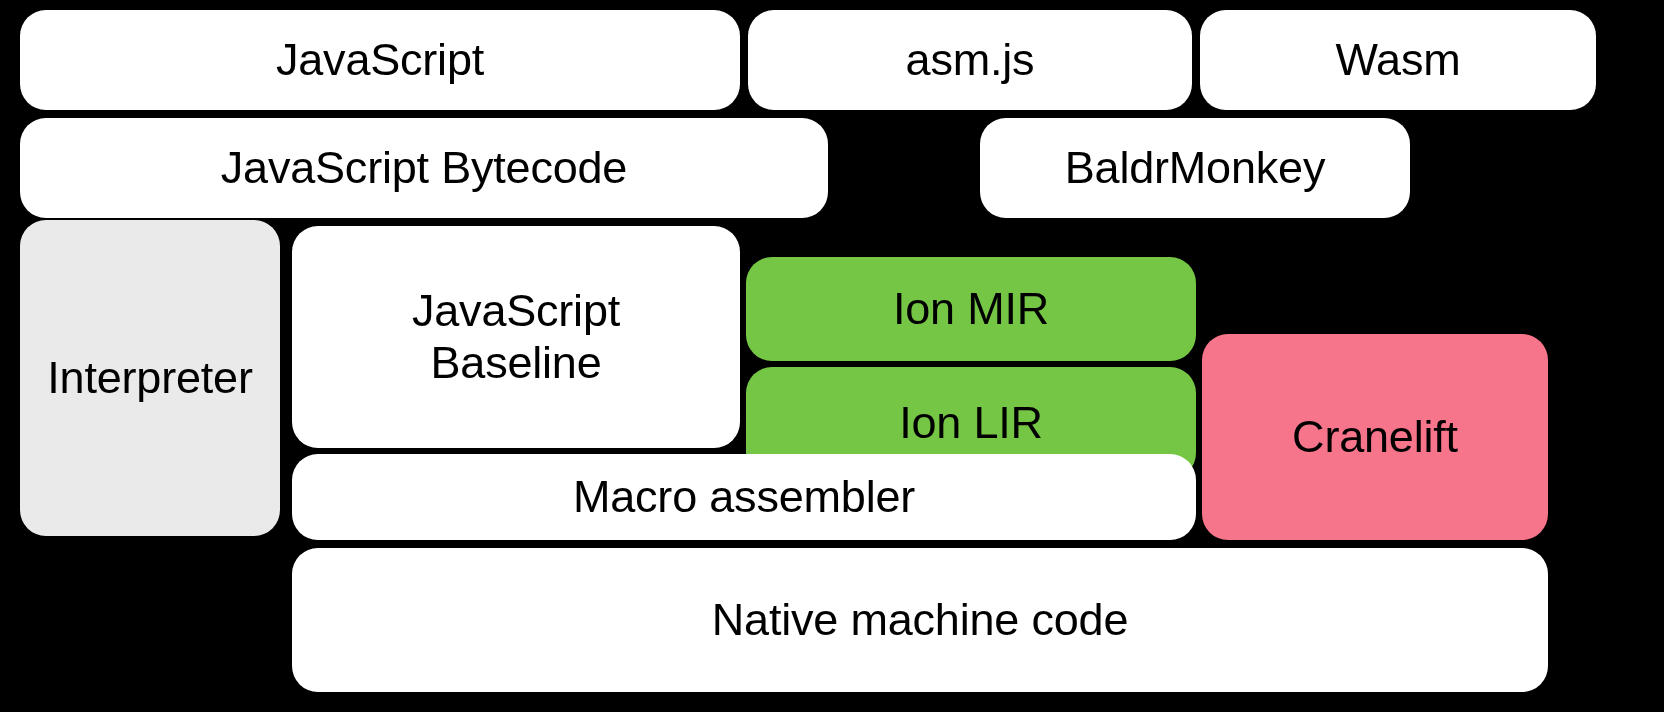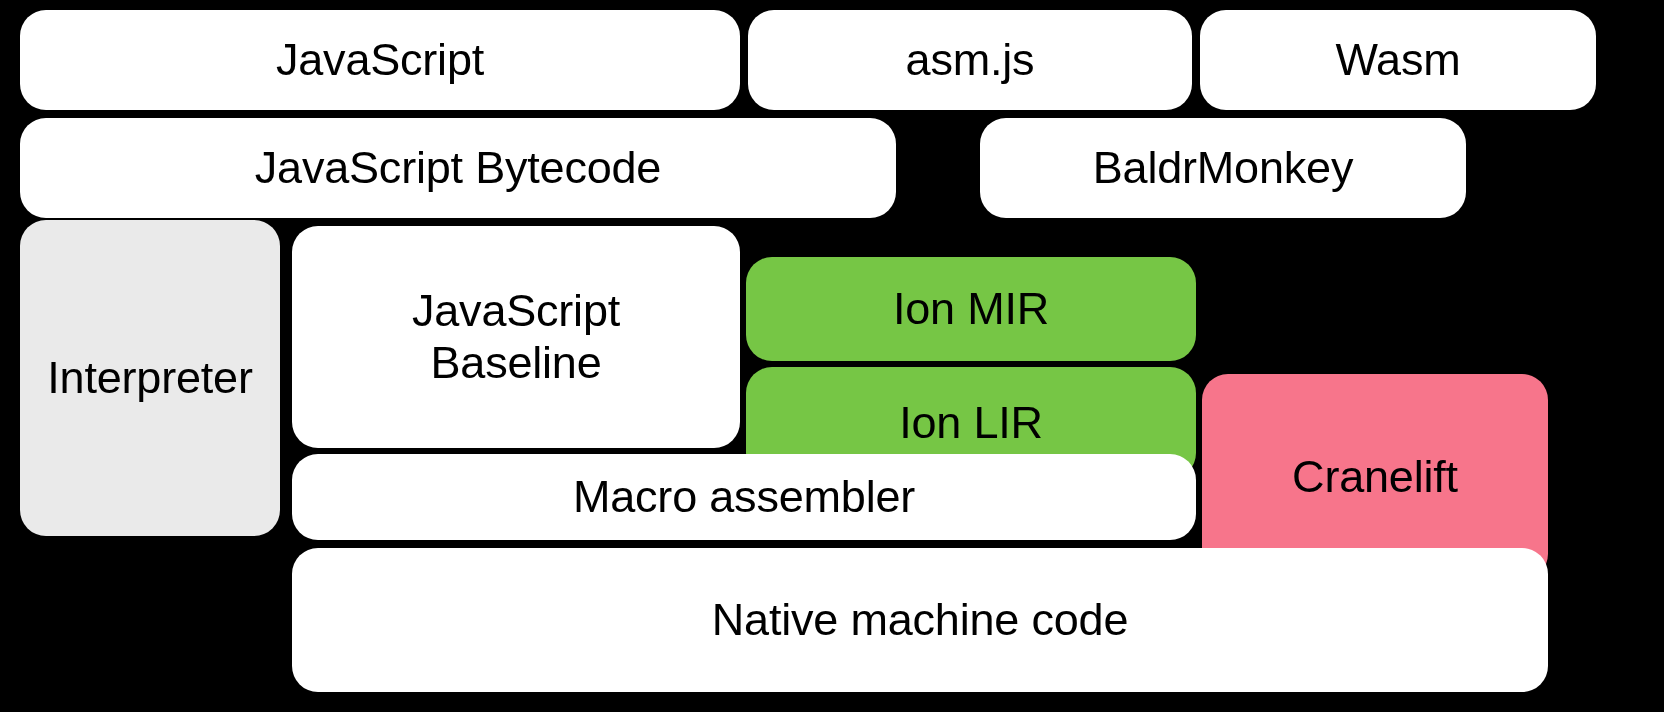--- a/index.html
+++ b/index.html
@@ -30,30 +30,30 @@
     color: #000000;
     font-size: 45px;
     line-height: 1.16;
     letter-spacing: -0.2px;
     padding: 1px 10px;
     white-space: pre-line;
     font-weight: 400;
   }
   .node.gray  { background: #eaeaea; }
   .node.green { background: #76c645; margin-top: 31px; }
-  .node.pink  { background: #f7758b; margin-top: 40px; }
+  .node.pink  { background: #f7758b; }
 
   
   #n-javascript        { left: 20px;   top: 10px;  width: 720px; height: 100px; }
   #n-asmjs             { left: 748px;  top: 10px;  width: 444px; height: 100px; }
   #n-wasm              { left: 1200px; top: 10px;  width: 396px; height: 100px; }
 
   
-  #n-js-bytecode       { left: 20px;   top: 118px; width: 876px; height: 100px; }
-  #n-baldrmonkey       { left: 980px;  top: 118px; width: 486px; height: 100px; }
+  #n-js-bytecode       { left: 20px;   top: 118px; width: 808px; height: 100px; }
+  #n-baldrmonkey       { left: 980px;  top: 118px; width: 430px; height: 100px; }
 
   
   #n-interpreter       { left: 20px;   top: 220px; width: 260px; height: 316px; }
   #n-js-baseline       { left: 292px;  top: 226px; width: 448px; height: 222px; }
   #n-ion-mir           { left: 746px;  top: 226px; width: 450px; height: 104px; }
   #n-ion-lir           { left: 746px;  top: 336px; width: 450px; height: 112px; }
   #n-macro-assembler   { left: 292px;  top: 454px; width: 904px; height: 86px;  }
   #n-cranelift         { left: 1202px; top: 334px; width: 346px; height: 206px; }
 
   

